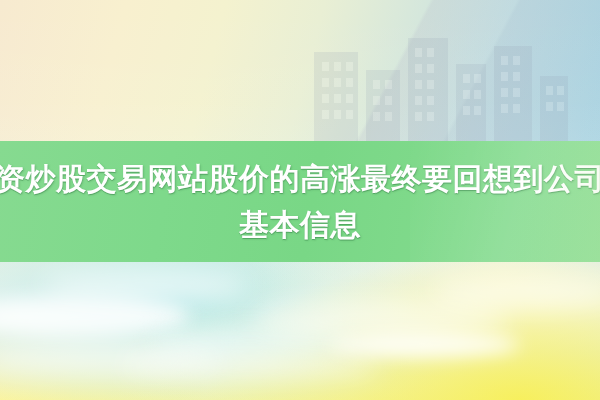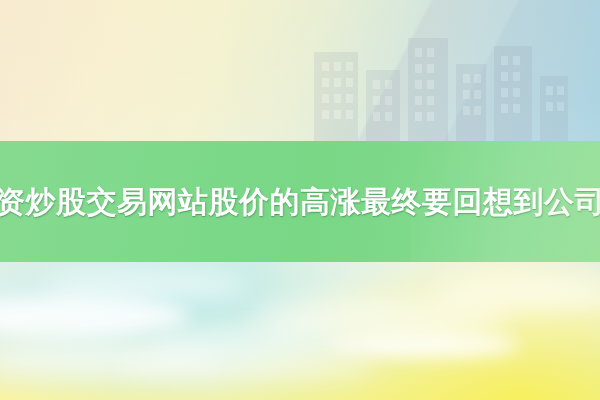--- a/index.html
+++ b/index.html
@@ -268,16 +268,17 @@
   <div class="cloud tint" style="left:150px; top:326px; width:200px; height:30px;"></div>
   <div class="cloud soft" style="left:250px; top:300px; width:260px; height:40px;"></div>
   <div class="cloud" style="left:330px; top:332px; width:190px; height:26px;"></div>
   <div class="cloud soft" style="left:430px; top:276px; width:190px; height:34px;"></div>
   <div class="cloud soft" style="left:-20px; top:344px; width:240px; height:30px;"></div>
   <div class="cloud soft" style="left:120px; top:352px; width:260px; height:26px;"></div>
 
   <div id="headline-band">
     <div id="headline-text">
       <span class="headline-line">配资炒股交易网站股价的高涨最终要回想到公司的</span>
+      <span class="headline-line">基本信息</span>
     </div>
   </div>
 
 </div>
 
 </body></html>

